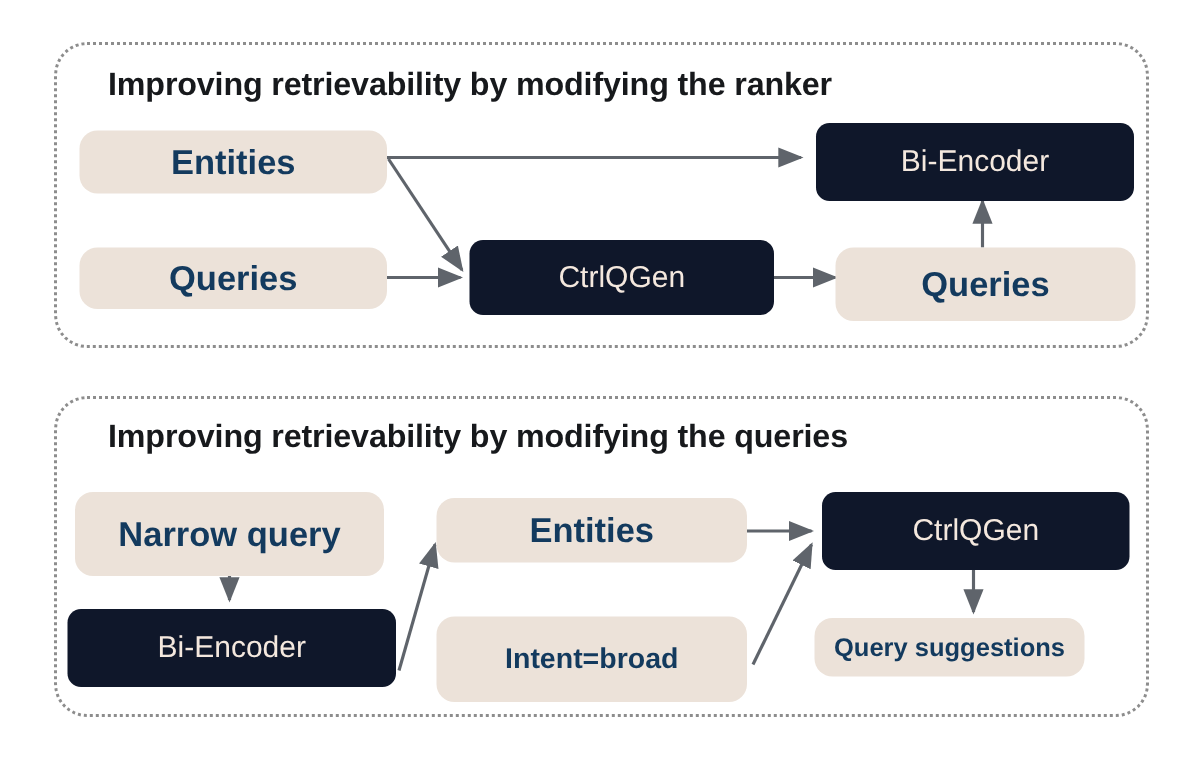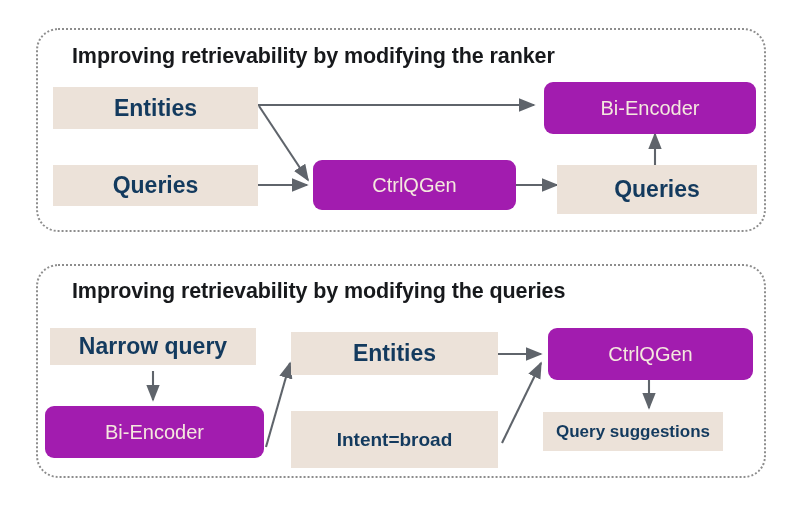--- a/index.html
+++ b/index.html
@@ -37,31 +37,32 @@
   }
   #title-top    { left: 72px; top: 44px; }
   #title-bottom { left: 72px; top: 279px; }
 
   .node {
     position: absolute;
     display: flex;
     align-items: center;
     box-sizing: border-box;
     white-space: nowrap;
+    border-radius: 12px;
   }
   
   .node-light {
     background: #ece2d9;
     color: #133a5e;
     font-weight: bold;
     justify-content: center;
   }
   
   .node-dark {
-    background: #a21caf;
+    background: #0f172a;
     color: #f4e8de;
     font-weight: 400;
     border-radius: 9px;
     justify-content: center;
   }
 
   svg.edges {
     position: absolute;
     left: 0;
     top: 0;
@@ -118,21 +119,21 @@
 
     <path d="M266,447 L290,363" stroke="#5f646b" stroke-width="2.1" fill="none" marker-end="url(#ah)"></path>
 
     <path d="M498,354 L541,354" stroke="#5f646b" stroke-width="2.1" fill="none" marker-end="url(#ah)"></path>
 
     <path d="M502,443 L541,363" stroke="#5f646b" stroke-width="2.1" fill="none" marker-end="url(#ah)"></path>
 
     <path d="M649,380 L649,408" stroke="#5f646b" stroke-width="2.1" fill="none" marker-end="url(#ah)"></path>
   </svg>
 
-  <div class="node node-light" style="left:50px; top:328px; width:206px; height:37px; font-size:23px;">Narrow query</div>
+  <div class="node node-light" style="left:50px; top:328px; width:206px; height:56px; font-size:23px;">Narrow query</div>
 
   <div class="node node-dark" style="left:45px; top:406px; width:219px; height:52px; font-size:20px;">Bi-Encoder</div>
 
   <div class="node node-light" style="left:291px; top:332px; width:207px; height:43px; font-size:23px;">Entities</div>
 
   <div class="node node-light" style="left:291px; top:411px; width:207px; height:57px; font-size:19px;">Intent=broad</div>
 
   <div class="node node-dark" style="left:548px; top:328px; width:205px; height:52px; font-size:20px;">CtrlQGen</div>
 
   <div class="node node-light" style="left:543px; top:412px; width:180px; height:39px; font-size:17px;">Query suggestions</div>

